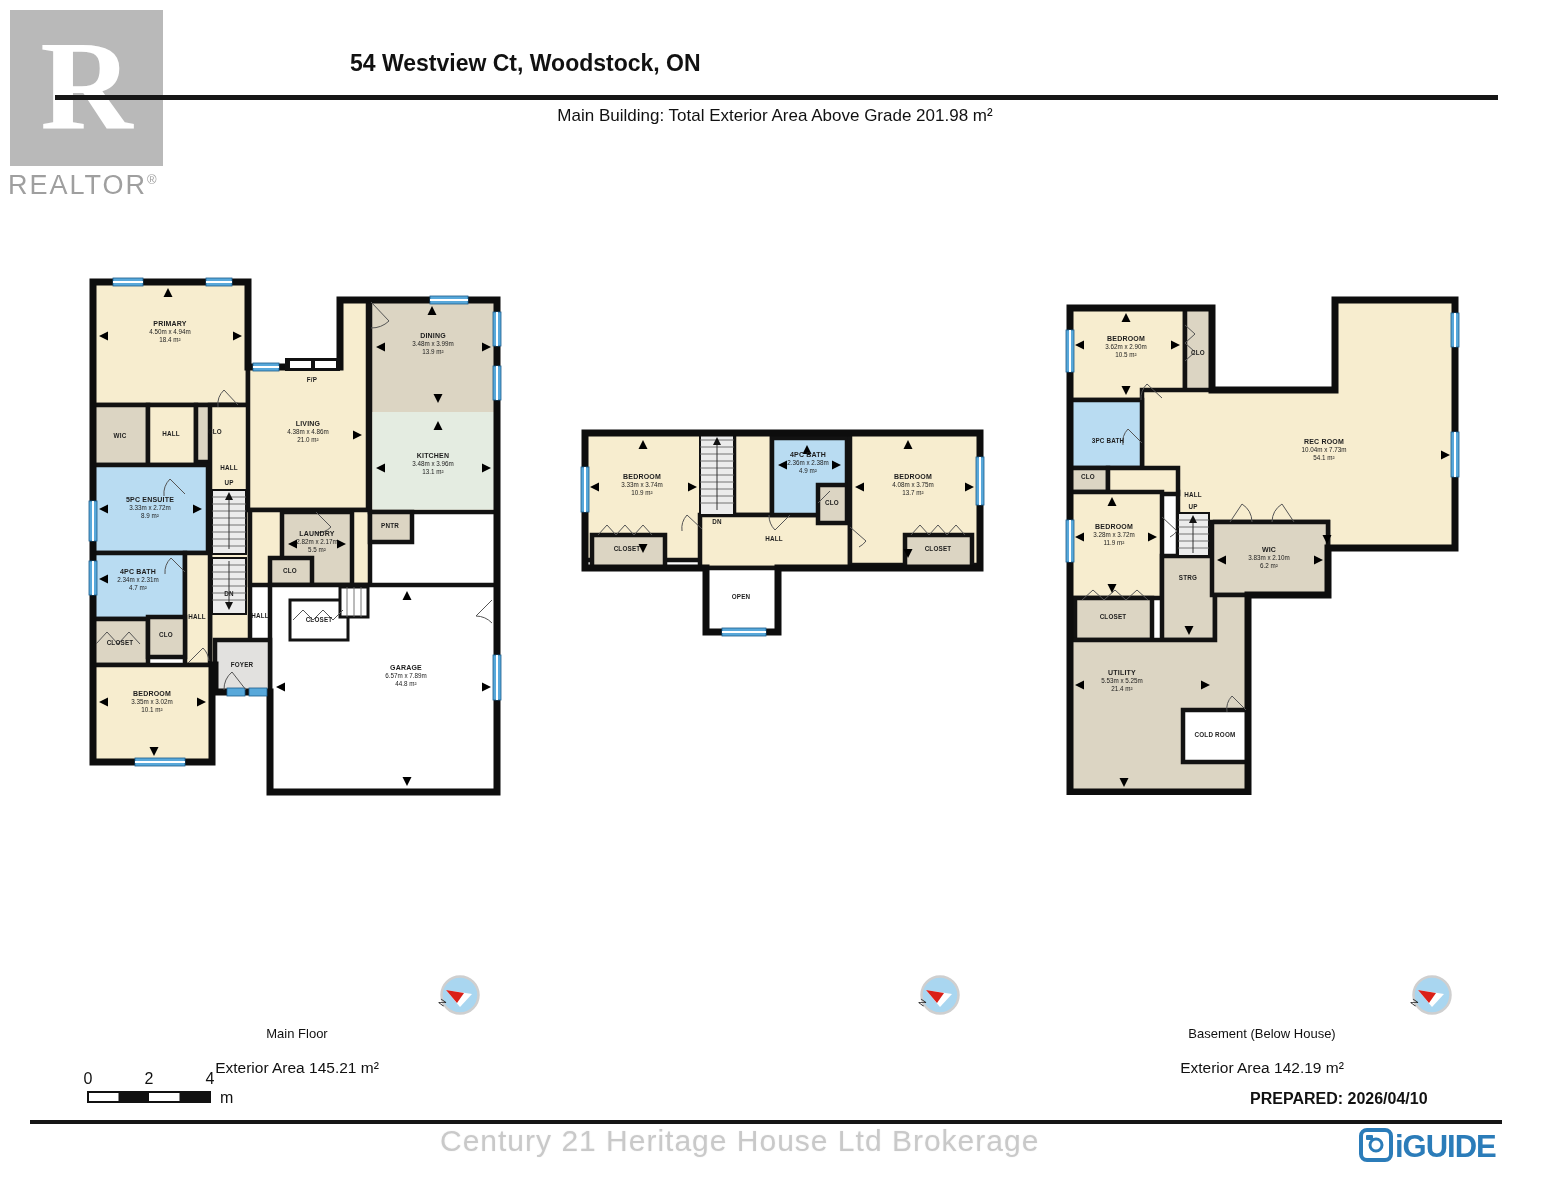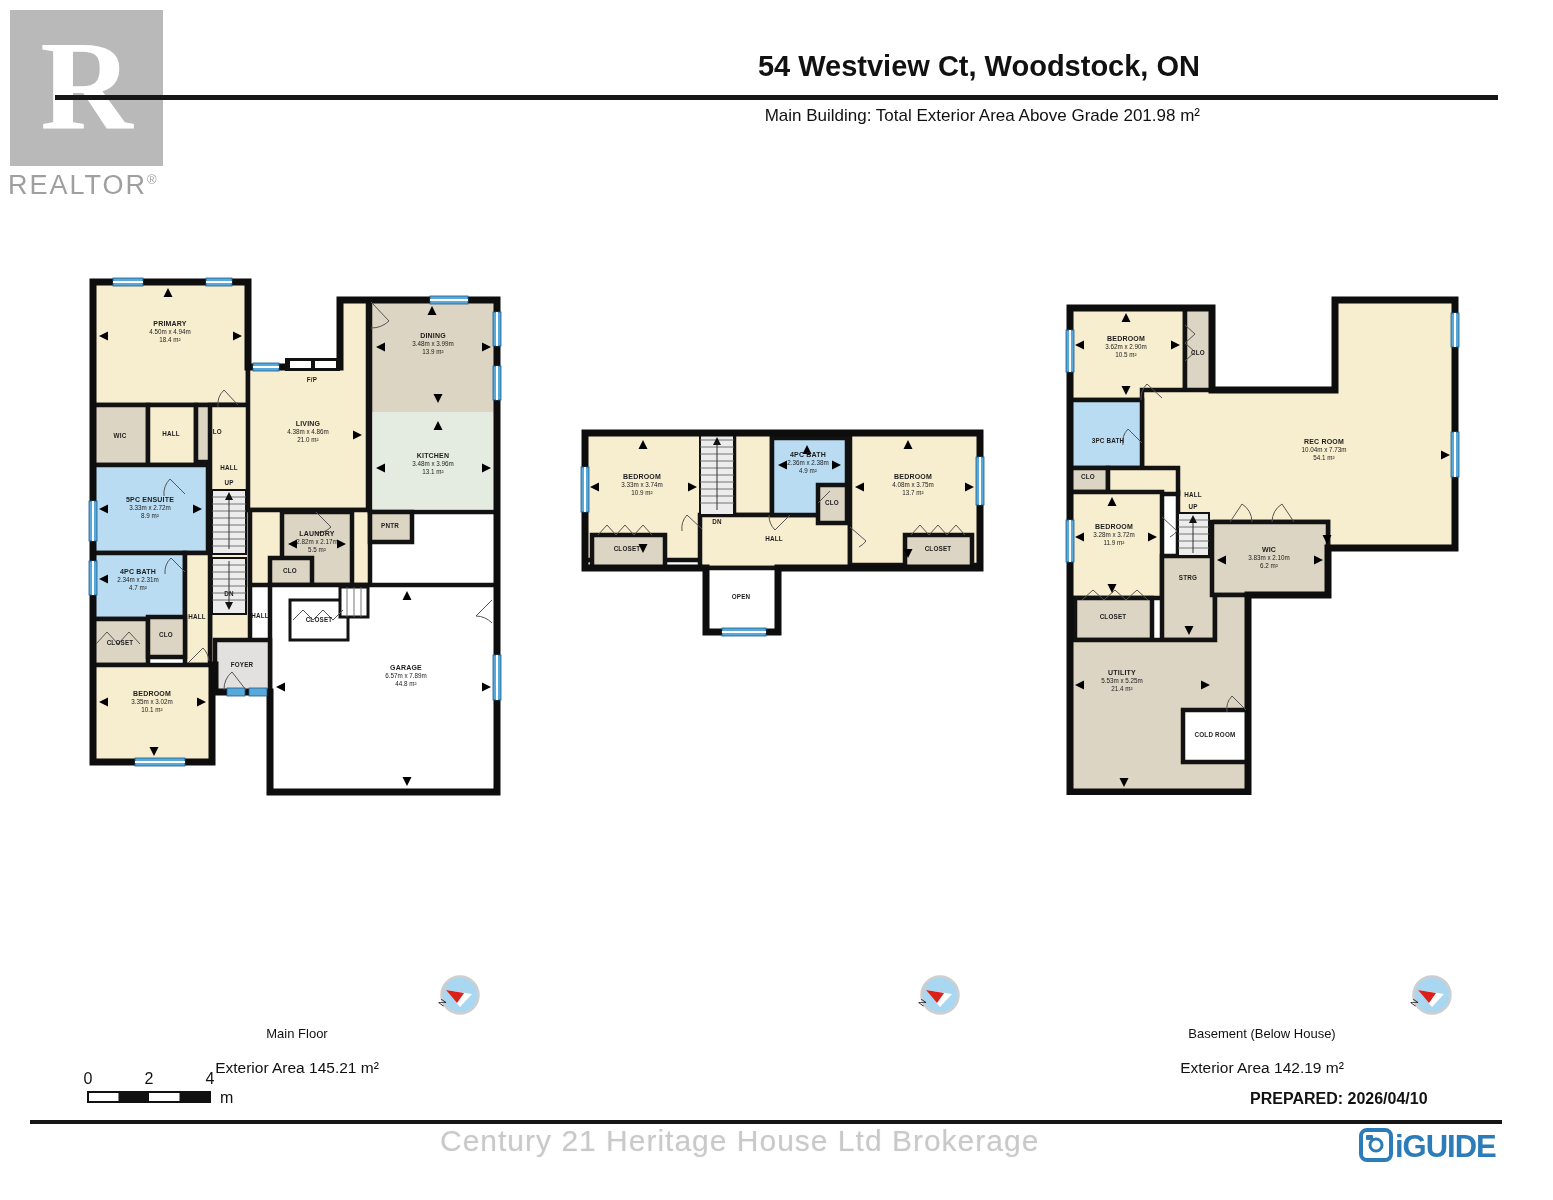--- a/index.html
+++ b/index.html
@@ -4,22 +4,22 @@
 <style>
   html,body{margin:0;padding:0;background:#888;}
   .sheet{position:relative;width:1553px;height:1200px;background:#fff;overflow:hidden;
          font-family:"Liberation Sans",sans-serif;color:#111;}
   .abs{position:absolute;}
   
   .realtor-box{left:10px;top:10px;width:153px;height:156px;background:#b9b9b9;text-align:center;}
   .realtor-r{font-size:128px;font-weight:bold;color:#fff;line-height:150px;font-family:"Liberation Serif",serif;}
   .realtor-word{left:8px;top:170px;width:190px;color:#9f9f9f;font-size:27px;letter-spacing:2px;}
   .rule-top{left:55px;top:95px;width:1443px;height:5px;background:#161616;}
-  .page-title{left:350px;top:50px;width:850px;text-align:right;font-size:29px;font-weight:bold;}
-  .page-subtitle{left:350px;top:106px;width:850px;text-align:right;font-size:17px;}
+  .page-title{left:350px;top:50px;width:850px;text-align:left;font-size:23px;font-weight:bold;}
+  .page-subtitle{left:350px;top:106px;width:850px;text-align:center;font-size:17px;}
   
   .plan{position:absolute;}
   .plan svg{position:absolute;left:0;top:0;}
   .rm{stroke:#121212;stroke-width:4.5;}
   .thin{stroke:#121212;stroke-width:3;}
   .outline{fill:none;stroke:#0d0d0d;stroke-width:7;stroke-linejoin:miter;}
   .win-b{fill:#58a8da;stroke:#1d5c8c;stroke-width:.8;}
   .win-w{fill:#ffffff;}
   .door{fill:none;stroke:#555;stroke-width:1;}
   .stair{fill:#ececec;stroke:#121212;stroke-width:2;}

